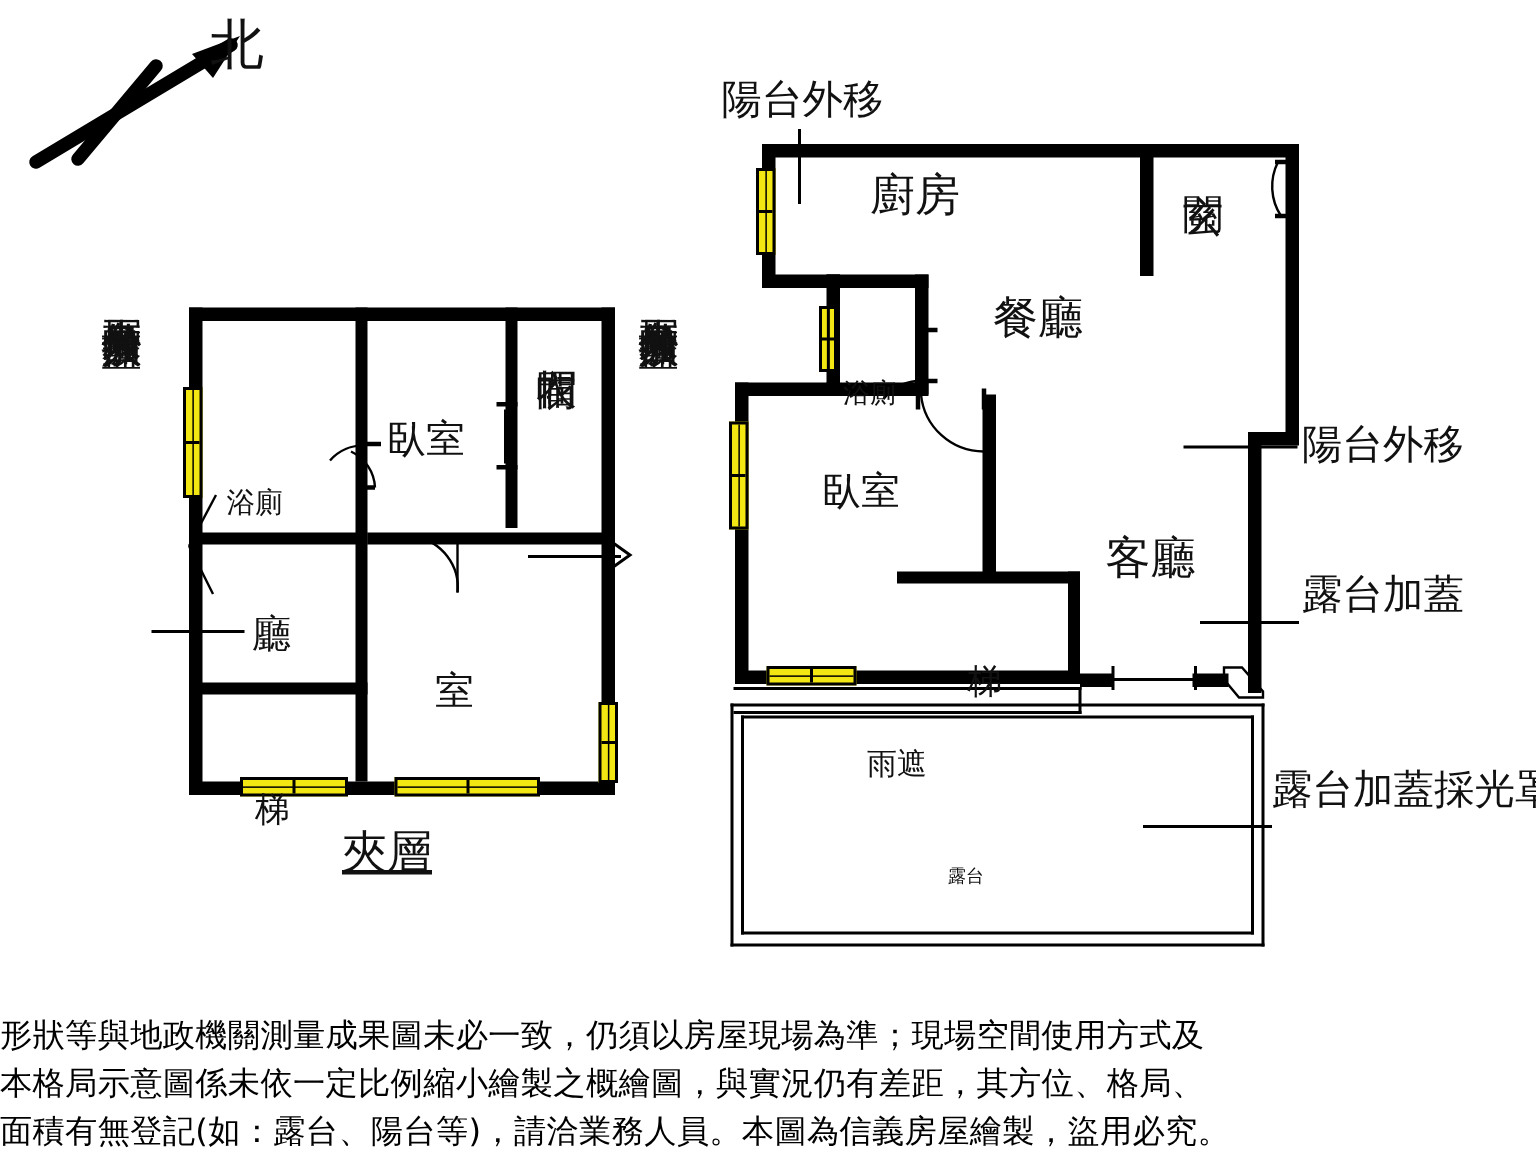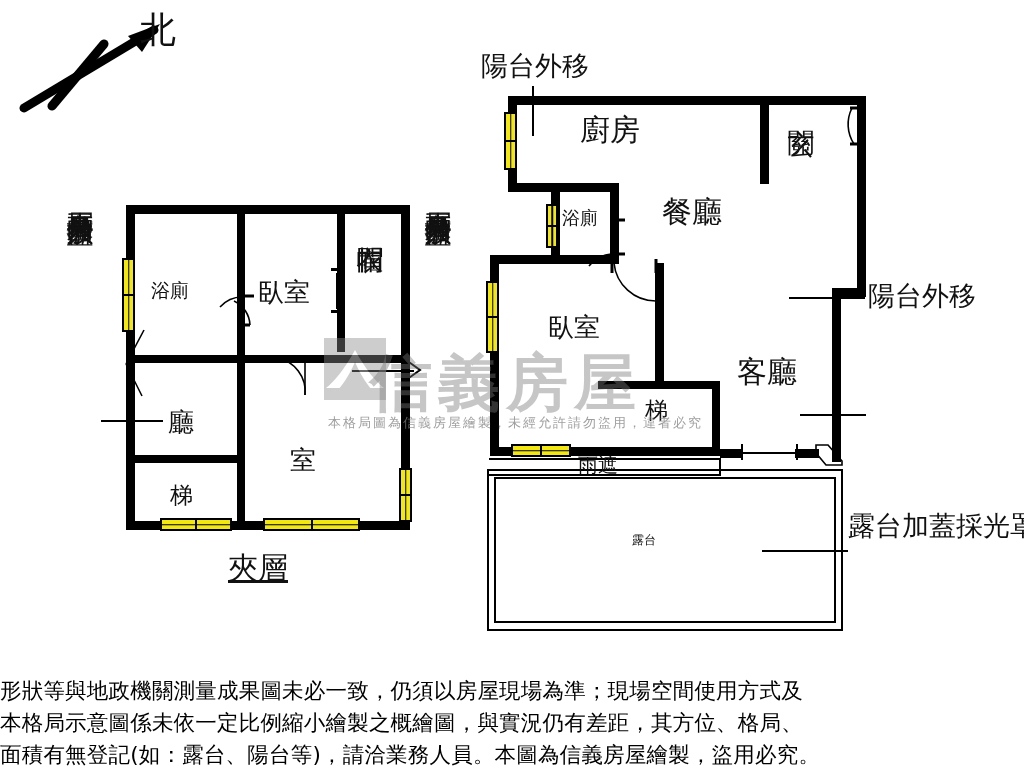--- a/index.html
+++ b/index.html
@@ -27,21 +27,21 @@
   .winh.seg::before{top:0;bottom:0;left:50%;width:2px;transform:translateX(-50%);}
 
   
   .door{position:absolute;}
   .door svg{display:block;overflow:visible;}
   .door path,.door line{fill:none;stroke:#000;stroke-width:1.6;}
   .door .leaf{stroke-width:3;}
 
   
   .t-room{font-size:26px;text-align:center;}
-  .t-room-sm{font-size:19px;}
+  .t-room-sm{font-size:19px;margin-top:44px;}
   .t-big{font-size:30px;}
   .t-note{font-size:27px;}
 
   
   #north{position:absolute;left:8px;top:0px;width:200px;height:120px;}
   #north svg{display:block;}
 
   
   #wm{position:absolute;left:322px;top:330px;width:372px;height:110px;pointer-events:none;}
   #wm .wmtext{
@@ -223,36 +223,26 @@
   <div class="lbl t-room-sm" style="left:645px;top:395px;font-size:23px;">梯</div>
   <div class="lbl t-room-sm" style="left:578px;top:452px;font-size:20px;">雨遮</div>
   <div class="lbl t-room-sm" style="left:632px;top:532px;font-size:12px;">露台</div>
 
   <div class="lbl t-note" style="left:481px;top:48px;">陽台外移</div>
   <div class="leaderv" style="left:532px;top:86px;height:50px;"></div>
 
   <div class="lbl t-note" style="left:868px;top:278px;">陽台外移</div>
   <div class="leader" style="left:789px;top:297px;width:76px;"></div>
 
+  <div class="lbl t-note" style="left:868px;top:378px;">露台加蓋</div>
   <div class="leader" style="left:800px;top:414px;width:66px;"></div>
 
   <div class="lbl t-note" style="left:848px;top:508px;">露台加蓋採光罩</div>
   <div class="leader" style="left:762px;top:550px;width:86px;"></div>
 
-  <div id="wm">
-    <div class="wmlogo">
-      <svg width="66" height="66" viewBox="0 0 66 66">
-        <rect x="2" y="2" width="62" height="62" fill="#8a8a8a"></rect>
-        <path d="M33 14 C22 34 12 46 4 52 L62 52 C54 46 44 34 33 14 Z" fill="#ffffff"></path>
-        <path d="M33 26 C27 40 20 50 14 56 L52 56 C46 50 39 40 33 26 Z" fill="#8a8a8a"></path>
-      </svg>
-    </div>
-    <div class="wmtext">信義房屋</div>
-    <div class="wmsub">本格局圖為信義房屋繪製，未經允許請勿盜用，違者必究</div>
-  </div>
 
   <div id="disc">
     <p>形狀等與地政機關測量成果圖未必一致，仍須以房屋現場為準；現場空間使用方式及</p>
     <p>本格局示意圖係未依一定比例縮小繪製之概繪圖，與實況仍有差距，其方位、格局、</p>
     <p>面積有無登記(如：露台、陽台等)，請洽業務人員。本圖為信義房屋繪製，盜用必究。</p>
   </div>
 
 </div>
 
 </body></html>

